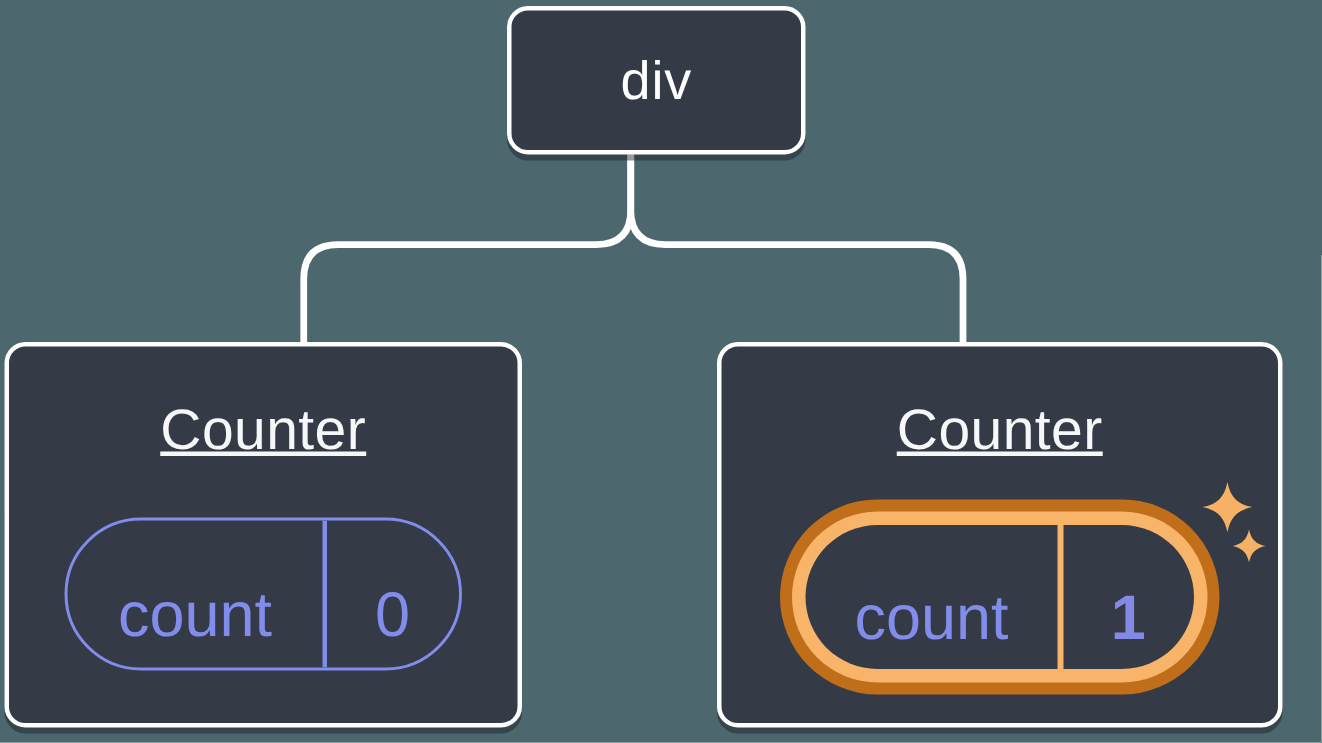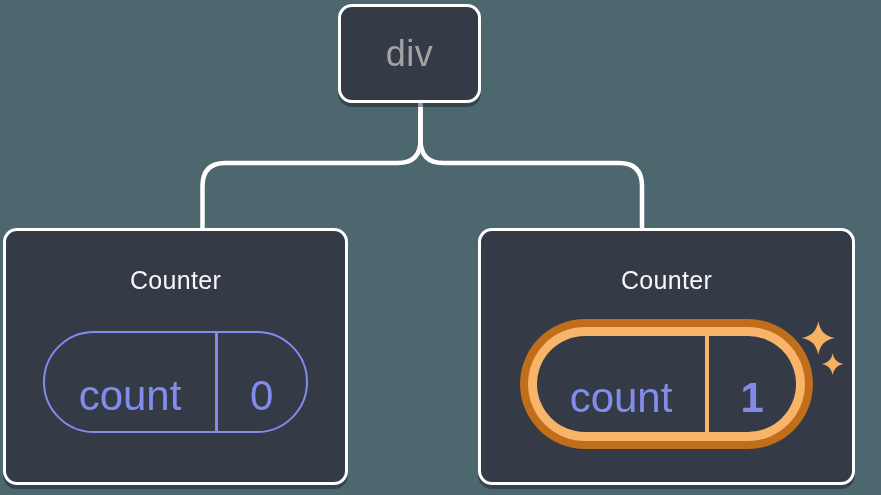--- a/index.html
+++ b/index.html
@@ -10,31 +10,31 @@
   }
   .connector { position:absolute; left:0; top:0; width:881px; height:495px; }
   .connector path { stroke:#FFFFFF; stroke-width:4.5; fill:none; }
 
   .node {
     position:absolute; box-sizing:border-box;
     background:#343A46; border:3px solid #FFFFFF; border-radius:14px;
     box-shadow:0 4px 0 rgba(24,28,38,.45);
   }
   .node-root {
-    left:338px; top:4px; width:143px; height:99px;
+    left:338px; top:4px; width:199px; height:99px;
     display:flex; align-items:center; justify-content:center;
-    color:#a3a3a3; font-size:36px; font-weight:500; letter-spacing:.5px;
+    color:#ffffff; font-size:36px; font-weight:500; letter-spacing:.5px;
   }
   .node-counter { display:flex; flex-direction:column; align-items:center; }
   .node-counter.pos-left  { left:3px;   top:228px; width:345px; height:257px; }
   .node-counter.pos-right { left:478px; top:228px; width:377px; height:257px; }
 
   .counter-title {
-    margin-top:36px; font-size:25px; font-weight:500;
-    color:#F6F7F9; line-height:1.1; letter-spacing:.3px;
+    margin-top:36px; font-size:38px; font-weight:500;
+    color:#F6F7F9; line-height:1.1; letter-spacing:.3px;text-decoration:underline;
   }
 
   
   .pill {
     margin-top:36px; box-sizing:border-box;
     width:265px; height:102px;
     border:2.5px solid #828CEB; border-radius:52px;
     display:flex; overflow:hidden;
   }
   .pill-cell {

